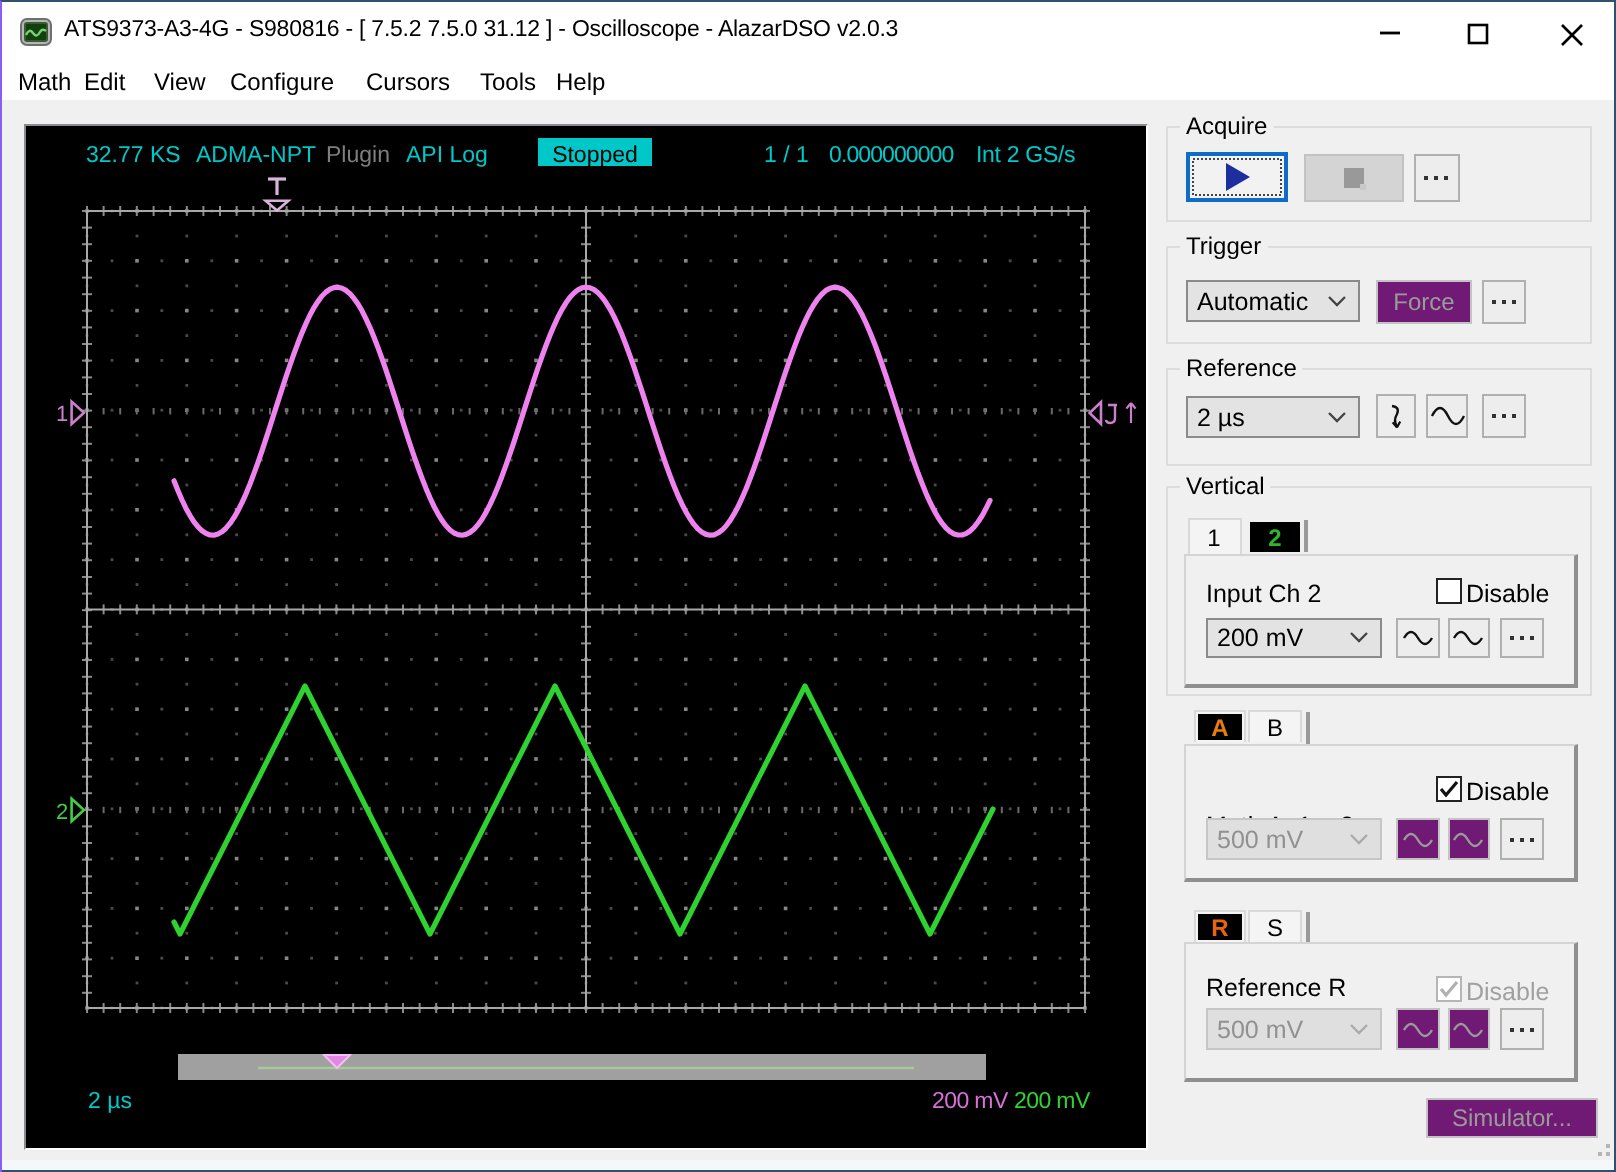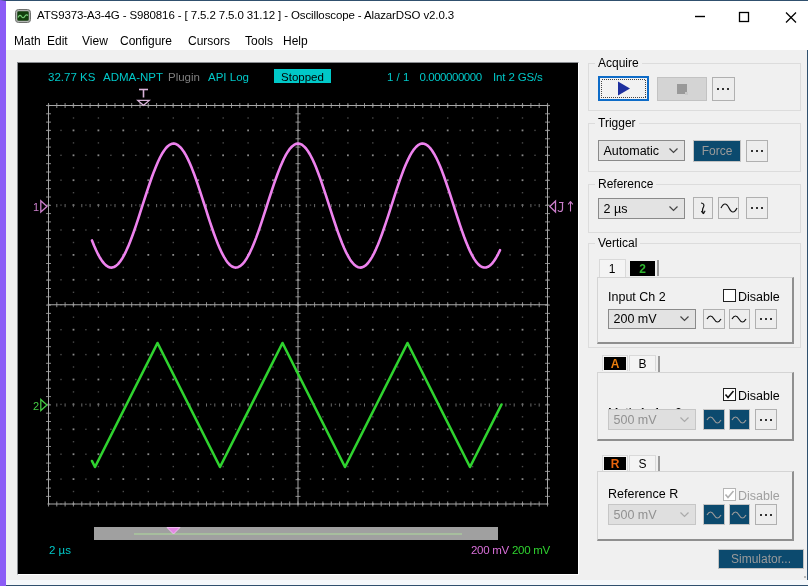--- a/index.html
+++ b/index.html
@@ -1,28 +1,28 @@
 <!DOCTYPE html>
 <html><head><meta charset="utf-8"><style>
 * { margin:0; padding:0; box-sizing:border-box; }
 body { width:808px; height:586px; font-family:"Liberation Sans",sans-serif; background:#f0f0f0; overflow:hidden; }
 #win { position:relative; width:808px; height:586px; background:#f0f0f0;
-       border-top:1px solid #30506e; border-left:6px solid #8b5cf6; border-right:1px solid #30506e; }
+       border-top:1px solid #30506e; border-left:1px solid #8b5cf6; border-right:1px solid #30506e; }
 .abs { position:absolute; }
 #titlebar { left:0; top:0; width:806px; height:29px; background:#ffffff; }
 #title { left:31px; top:8px; font-size:11.5px; letter-spacing:-0.12px; color:#000; white-space:nowrap; }
 #menubar { left:0; top:29px; width:806px; height:20px; background:#ffffff; }
 .menu { top:33px; font-size:12px; color:#000; }
 #scope { left:12px; top:62px; width:560px; height:511px; background:#7dd3fc; }
 #scope-edge { left:11px; top:61px; width:562px; height:513px; border:1px solid #898c90; border-right-color:#fff; border-bottom-color:#fff; }
 .grp { border:1px solid #dcdcdc; }
 .grplabel { font-size:12px; color:#000; background:#f0f0f0; padding:0 3px; position:absolute; top:-8px; left:6px; }
 .btn { position:absolute; background:#ededed; border:1px solid #b0b0b0; font-size:12px; color:#000;
         display:flex; align-items:center; justify-content:center; }
-.btn.dis { background:#0c4a6e; border-color:#c3c3c3; color:#9a9a9a; }
+.btn.dis { background:#701a75; border-color:#c3c3c3; color:#9a9a9a; }
 .combo { position:absolute; background:#e3e3e3; border:1px solid #8a8a8a; font-size:12.5px; color:#000;
           display:flex; align-items:center; padding-left:5px; }
 .combo svg { position:absolute; right:6px; top:50%; margin-top:-3px; }
 .combo.dis { background:#dfdfdf; border-color:#c6c6c6; color:#919191; }
 .chk { position:absolute; width:13px; height:13px; background:#fff; border:1.6px solid #222; }
 .chklabel { position:absolute; font-size:12.5px; color:#000;text-align:right; }
 .tab { position:absolute; background:#f4f4f4; border:1px solid #d9d9d9; border-bottom:none; font-size:12px; color:#000;
         display:flex; align-items:center; justify-content:center; }
 .tabdark { position:absolute; background:#000; display:flex; align-items:center; justify-content:center;
             font-size:12px; font-weight:bold; }

